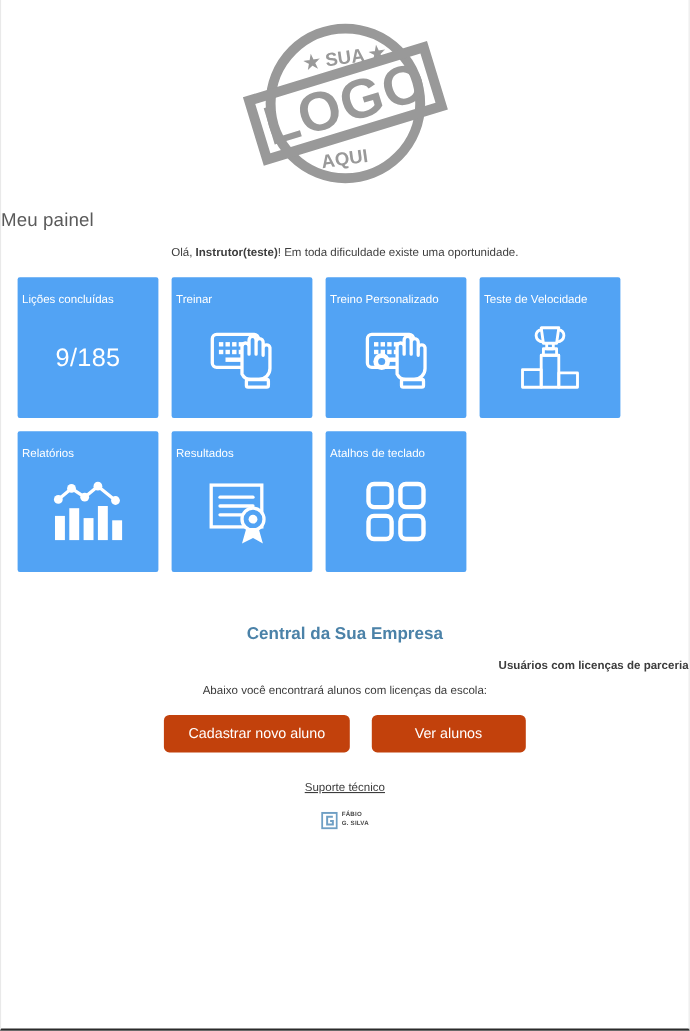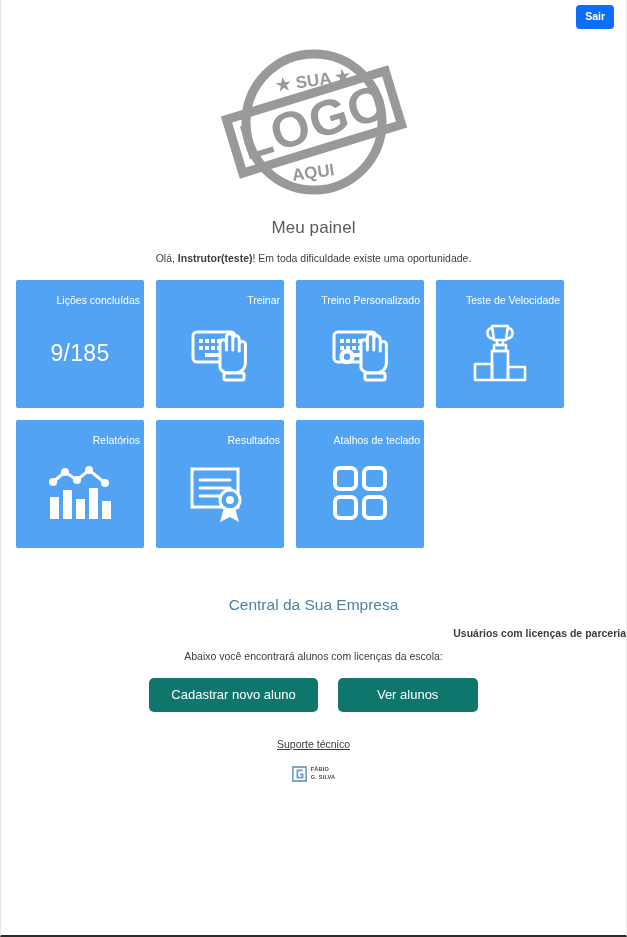--- a/index.html
+++ b/index.html
@@ -54,21 +54,20 @@
     display: flex;
     justify-content: center;
     align-items: center;
     margin-top: 4px;
     height: 180px;
   }
   .logo-wrap svg { display: block; }
 
   
   .panel-title {
-    text-align: center;
     font-size: 17px;
     font-weight: 400;
     color: #5a5a5a;
     margin: 6px 0 0;
     letter-spacing: .1px;
   }
   .greeting {
     text-align: center;
     font-size: 10.5px;
     color: #3e3e3e;
@@ -86,21 +85,21 @@
     gap: 12px 12px;
   }
   .card {
     width: 128px;
     height: 128px;
     background: #52a3f4;
     border-radius: 2px;
     color: #ffffff;
     display: flex;
     flex-direction: column;
-    align-items: flex-end;
+    align-items: flex-start;
     padding-top: 15px;
     cursor: pointer;
     user-select: none;
   }
   .card-label {
     font-size: 10.5px;
     line-height: 1.1;
     text-align: center;
     color: #ffffff;
     padding: 0 4px;
@@ -121,21 +120,21 @@
   }
   .card-body svg { display: block; }
 
   
   .footer {
     margin-top: 48px;
     text-align: center;
   }
   .footer-title {
     font-size: 15.5px;
-    font-weight: 400;
+    font-weight: 700;
     color: #4b82a8;
     margin: 0;
   }
   .footer-sub {
     font-size: 10.5px;
     font-weight: 700;
     color: #3c3c3c;
     margin: 13px 0 0;
     text-align: right;
   }
@@ -145,21 +144,21 @@
     color: #3c3c3c;
     margin: 11px 0 0;
   }
   .footer-actions {
     margin-top: 16px;
     display: flex;
     justify-content: center;
     gap: 20px;
   }
   .btn-pink {
-    background: #0f766e;
+    background: #c2410c;
     border: none;
     border-radius: 5px;
     color: #ffffff;
     font-family: "Liberation Sans", sans-serif;
     font-size: 13px;
     font-weight: 400;
     padding: 9px 22px 10px;
     cursor: pointer;
     min-width: 140px;
   }
@@ -189,23 +188,20 @@
     color: #4a4a4a;
     text-align: left;
     letter-spacing: .2px;
   }
 </style>
 </head>
 <body>
 
 <div class="page">
 
-  <div class="topbar">
-    <button class="btn-sair">Sair</button>
-  </div>
 
   <div class="logo-wrap">
     <svg width="210" height="168" viewBox="0 0 210 168" aria-hidden="true">
       <g fill="none" stroke="#999999" stroke-width="9">
         <circle cx="105" cy="84" r="68"></circle>
       </g>
       <g fill="#999999" font-family="Liberation Sans, sans-serif" font-weight="bold">
         <text x="105" y="48" font-size="17" text-anchor="middle" transform="rotate(-8 105 48)">★ SUA ★</text>
         <text x="105" y="140" font-size="17" text-anchor="middle" transform="rotate(-8 105 140)">AQUI</text>
       </g>

